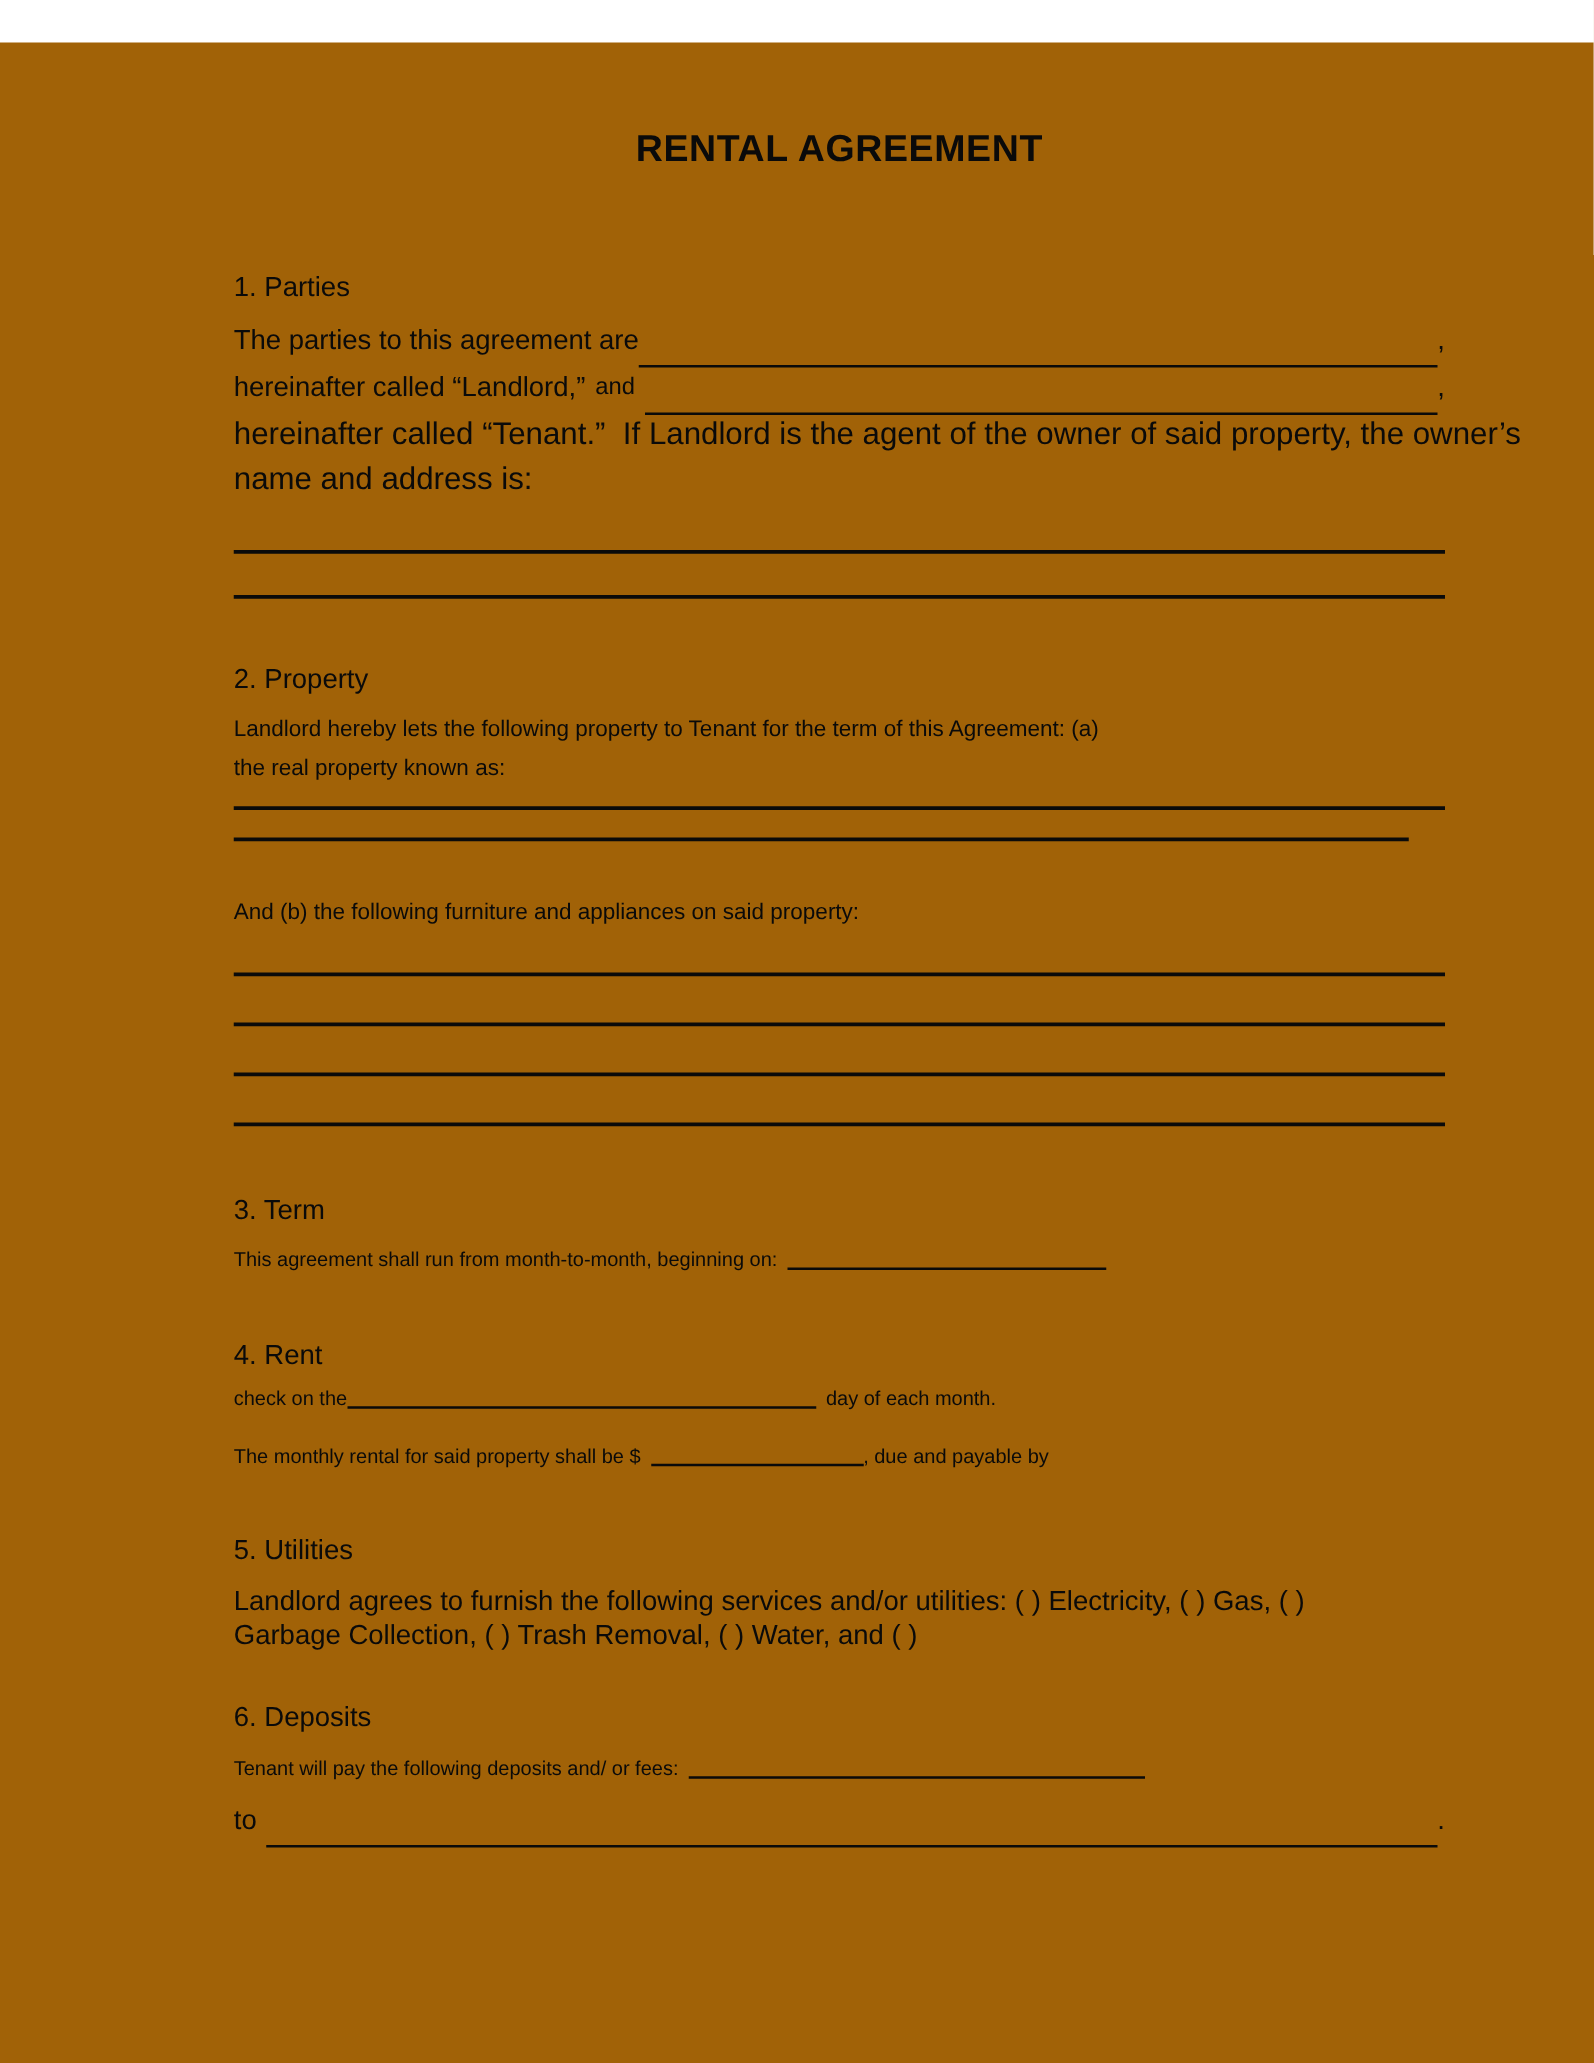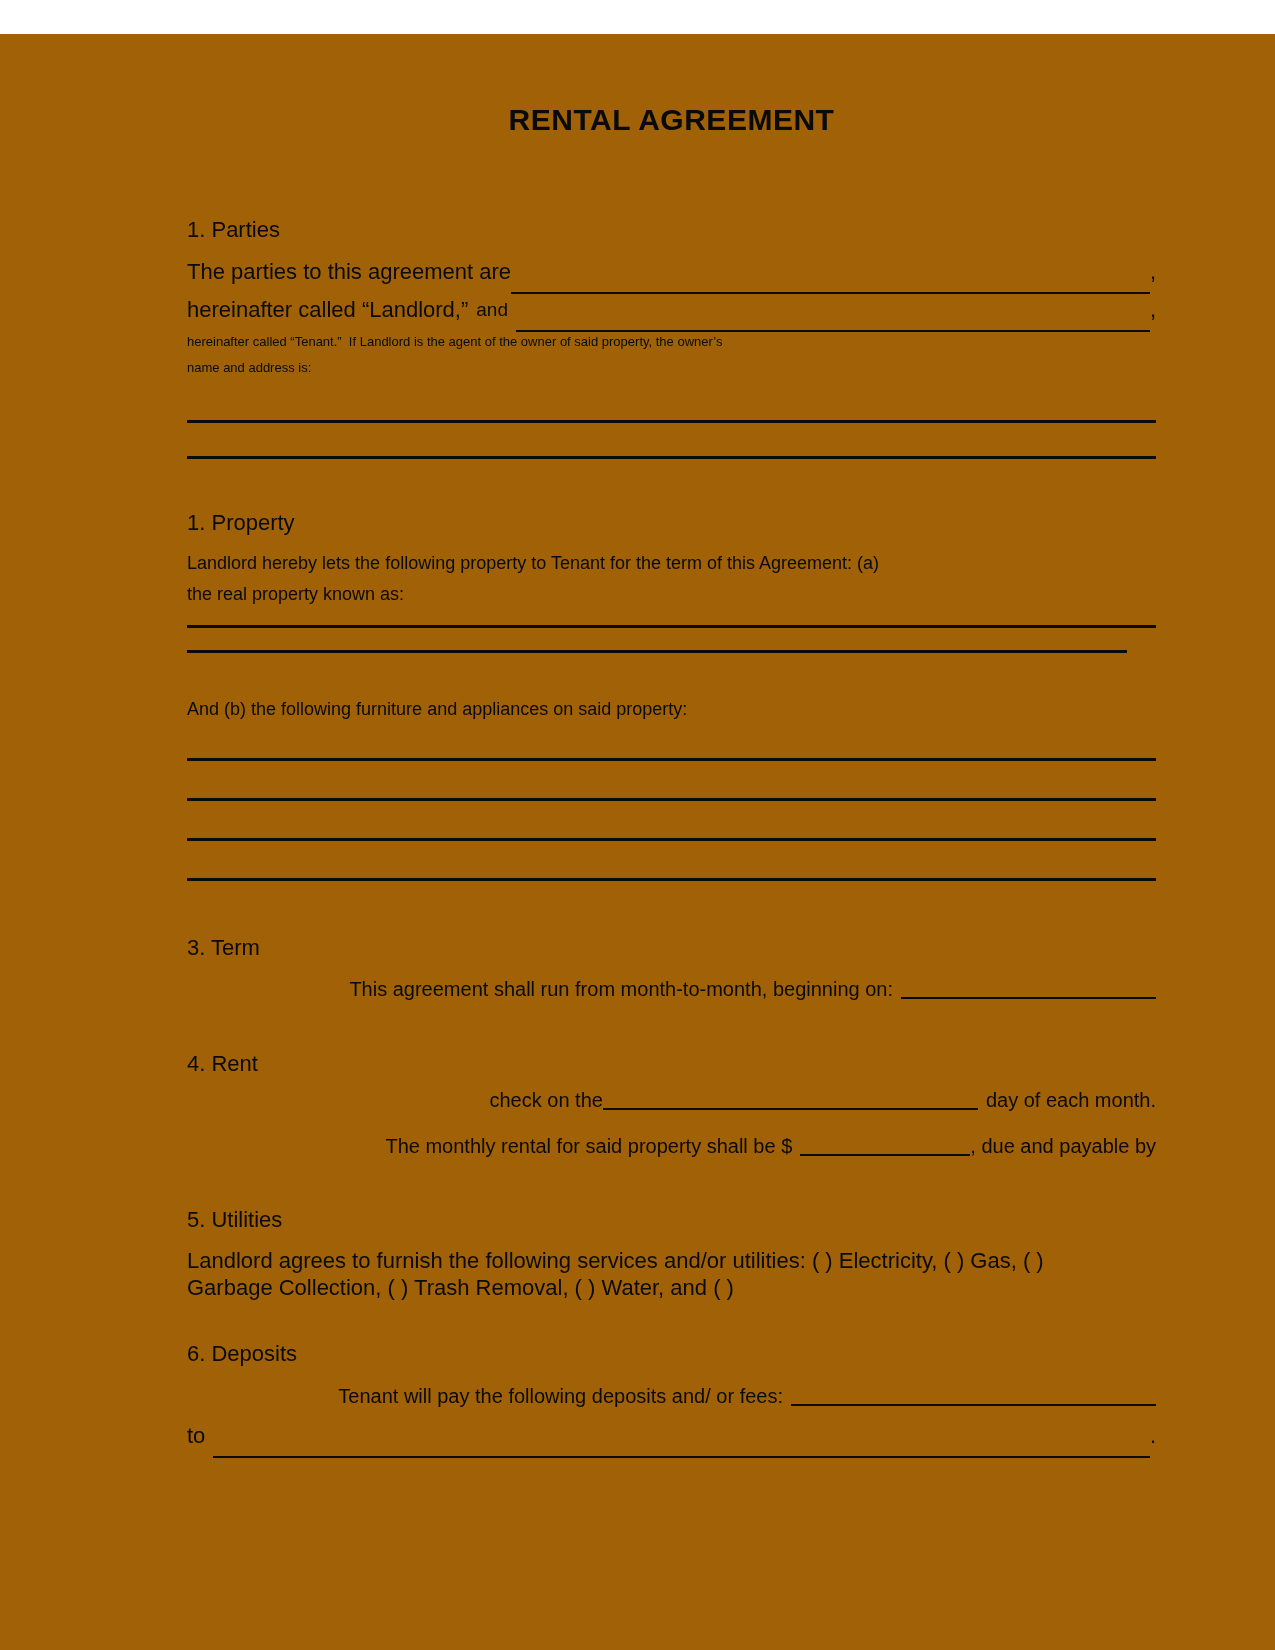--- a/index.html
+++ b/index.html
@@ -26,25 +26,25 @@
     text-align: center;
     letter-spacing: 0.5px;
   }
   .heading {
     font-size: 22px;
     line-height: 27px;
     font-weight: normal;
   }
   
   .row  { display: flex; align-items: flex-end; font-size: 22px; line-height: 38px; }
-  .line { display: block; font-size: 20px; line-height: 38px; white-space: nowrap; text-align: right; }
+  .line { display: block; font-size: 16px; line-height: 38px; white-space: nowrap; }
   .row .t { white-space: pre; flex: 0 0 auto; }
   .small { font-size: 19px; }
   .para  { font-size: 18px; line-height: 31px; white-space: pre; }
-  .para-small { font-size: 13px; line-height: 26px; white-space: pre; }
+  .para-small { font-size: 25px; line-height: 36px; white-space: pre; }
   .para-tight { font-size: 22px; line-height: 27px; white-space: pre; }
   
   .fill {
     flex: 1 1 auto;
     border-bottom: 2px solid #0a0a0a;
     position: relative;
     top: 3px;
     min-width: 40px;
   }
   .uline {
@@ -119,21 +119,21 @@
     </div>
 
     <p class="para-small parties-note">hereinafter called “Tenant.”  If Landlord is the agent of the owner of said property, the owner’s
 name and address is:</p>
 
     <div class="bline s1-blank1"></div>
     <div class="bline s1-blank2"></div>
   </section>
 
   <section>
-    <h2 class="heading h-property">1. Property</h2>
+    <h2 class="heading h-property">2. Property</h2>
 
     <p class="para prop-intro">Landlord hereby lets the following property to Tenant for the term of this Agreement: (a)
 the real property known as:</p>
 
     <div class="bline s2-blank1"></div>
     <div class="bline short s2-blank2"></div>
 
     <p class="para prop-furn">And (b) the following furniture and appliances on said property:</p>
 
     <div class="bline s2-blank3"></div>

